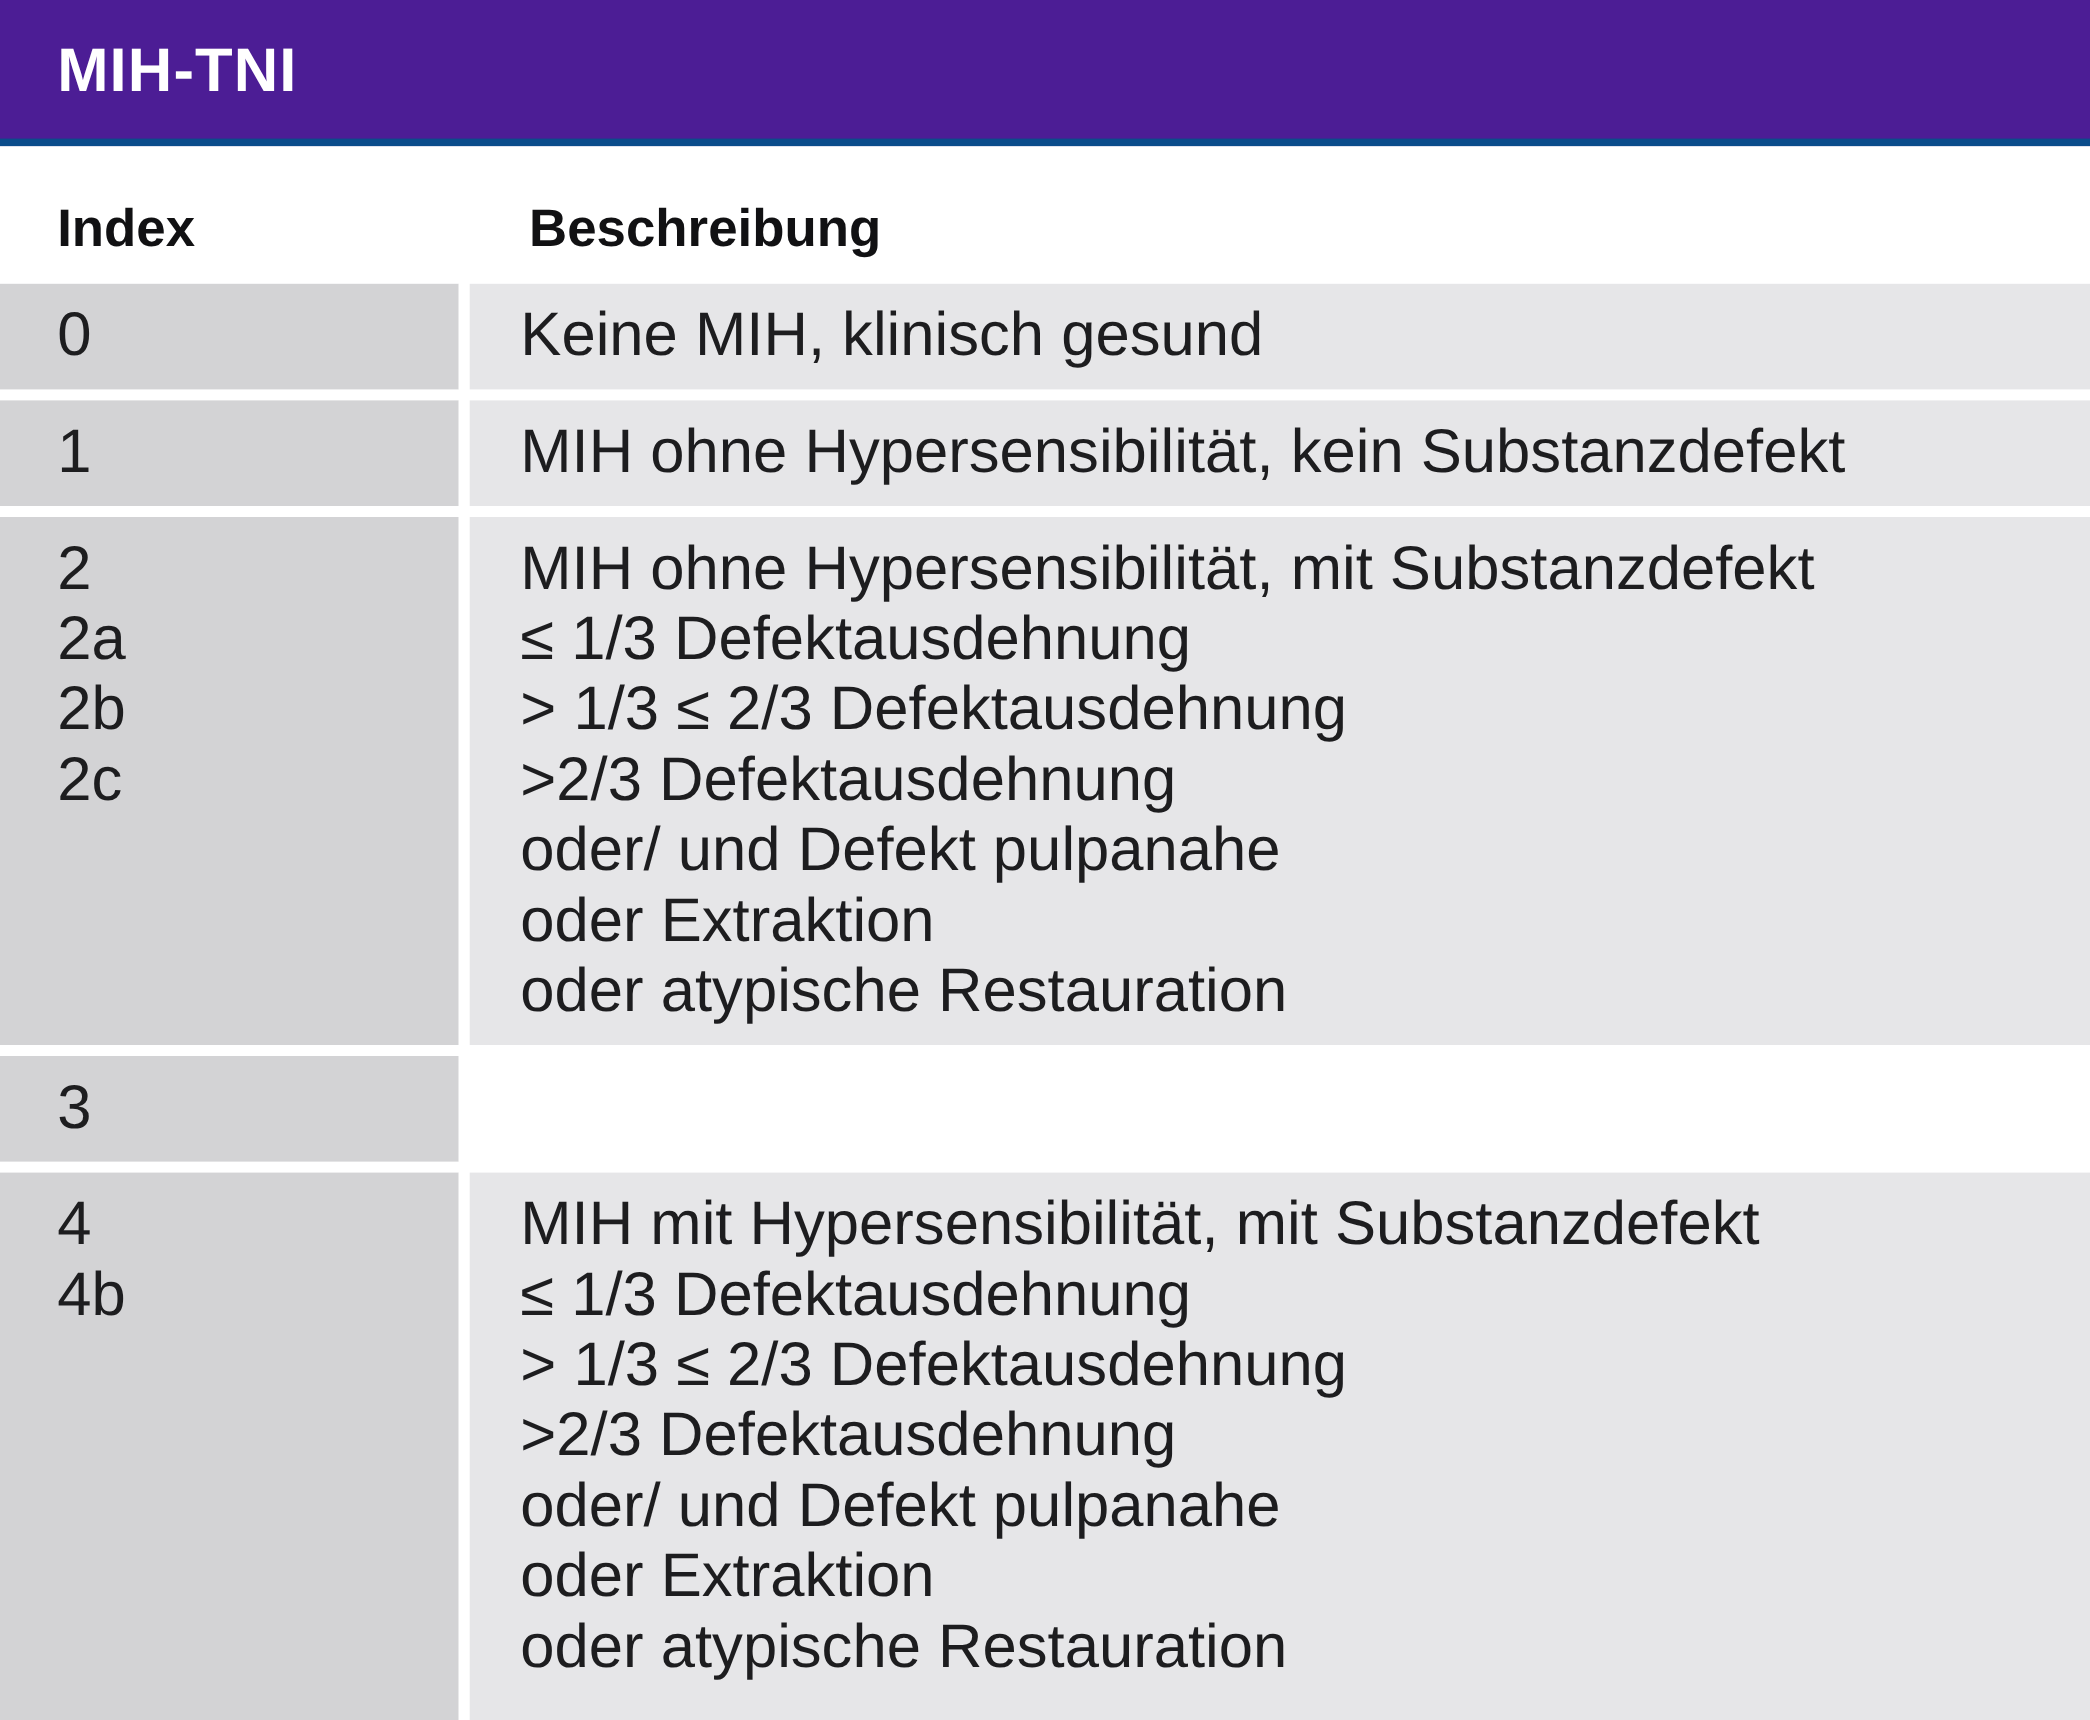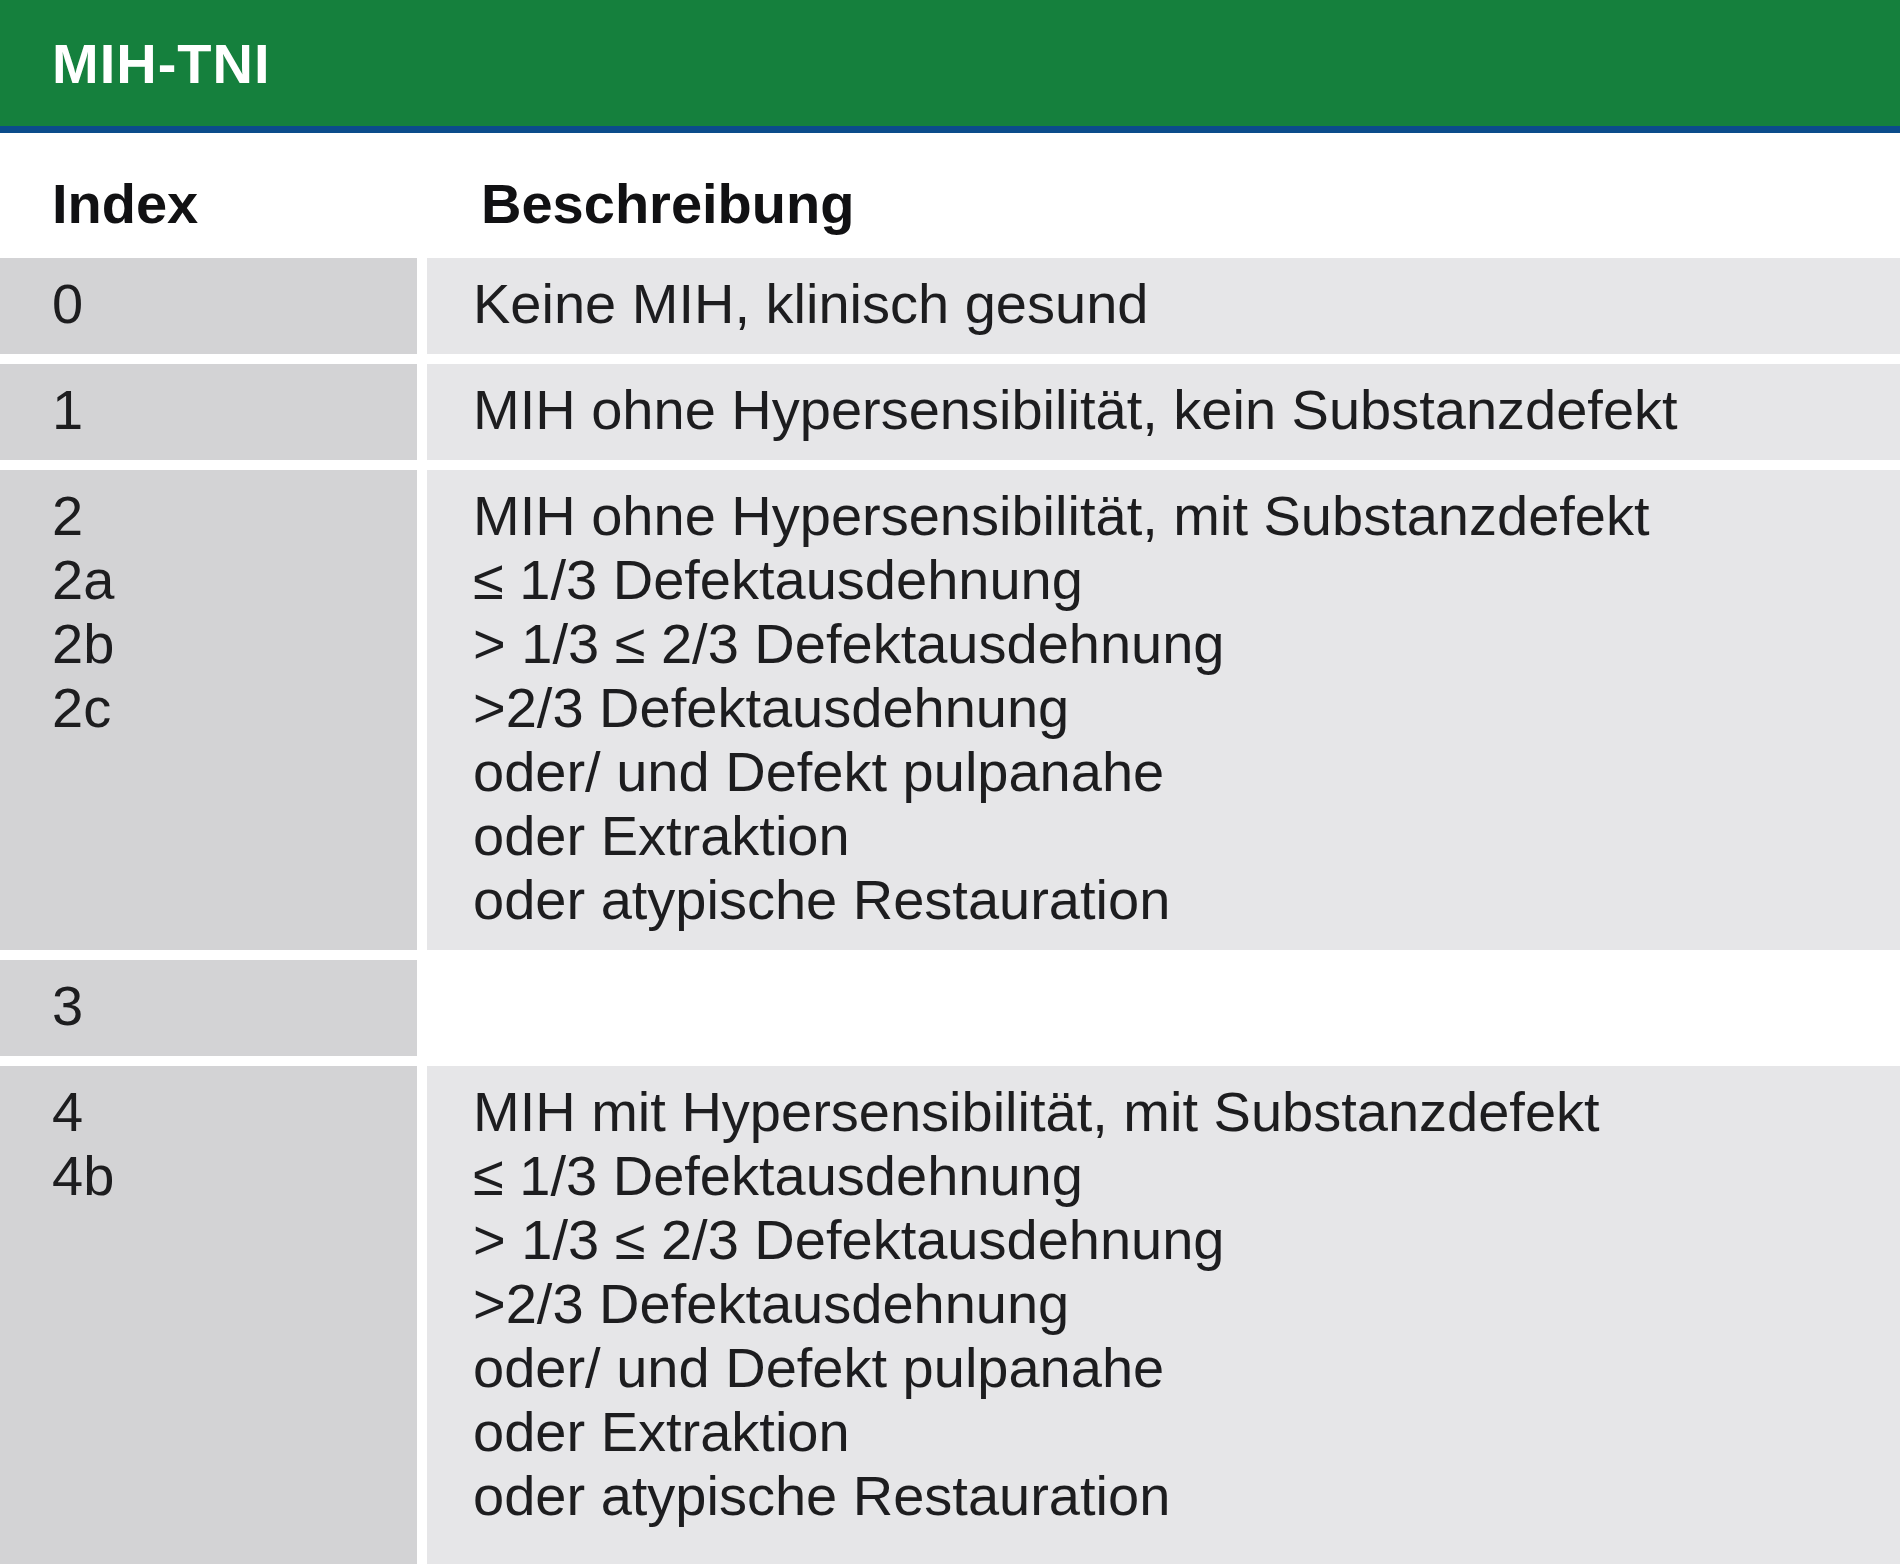--- a/index.html
+++ b/index.html
@@ -10,21 +10,21 @@
   body {
     width: 1900px;
     height: 1564px;
     overflow: hidden;
     font-family: "Liberation Sans", sans-serif;
     color: #1d1d1f;
   }
   
   .titlebar {
     height: 126px;
-    background: #15803d;
+    background: #4c1d95;
     border-bottom: 7px solid #0b4c8b;
     display: flex;
     align-items: center;
     padding-left: 52px;
     box-sizing: content-box;
   }
   .titlebar .title {
     color: #ffffff;
     font-size: 56px;
     font-weight: bold;
@@ -33,21 +33,21 @@
   
   .colheads {
     height: 125px;
     background: #ffffff;
     display: flex;
     align-items: flex-end;
     padding-bottom: 22px;
     box-sizing: border-box;
   }
   .colheads .h-cell {
-    font-size: 56px;
+    font-size: 48px;
     font-weight: bold;
     color: #111113;
   }
   .colheads .h-index {
     width: 427px;
     padding-left: 52px;
     box-sizing: border-box;
   }
   .colheads .h-desc {
     flex: 1;

